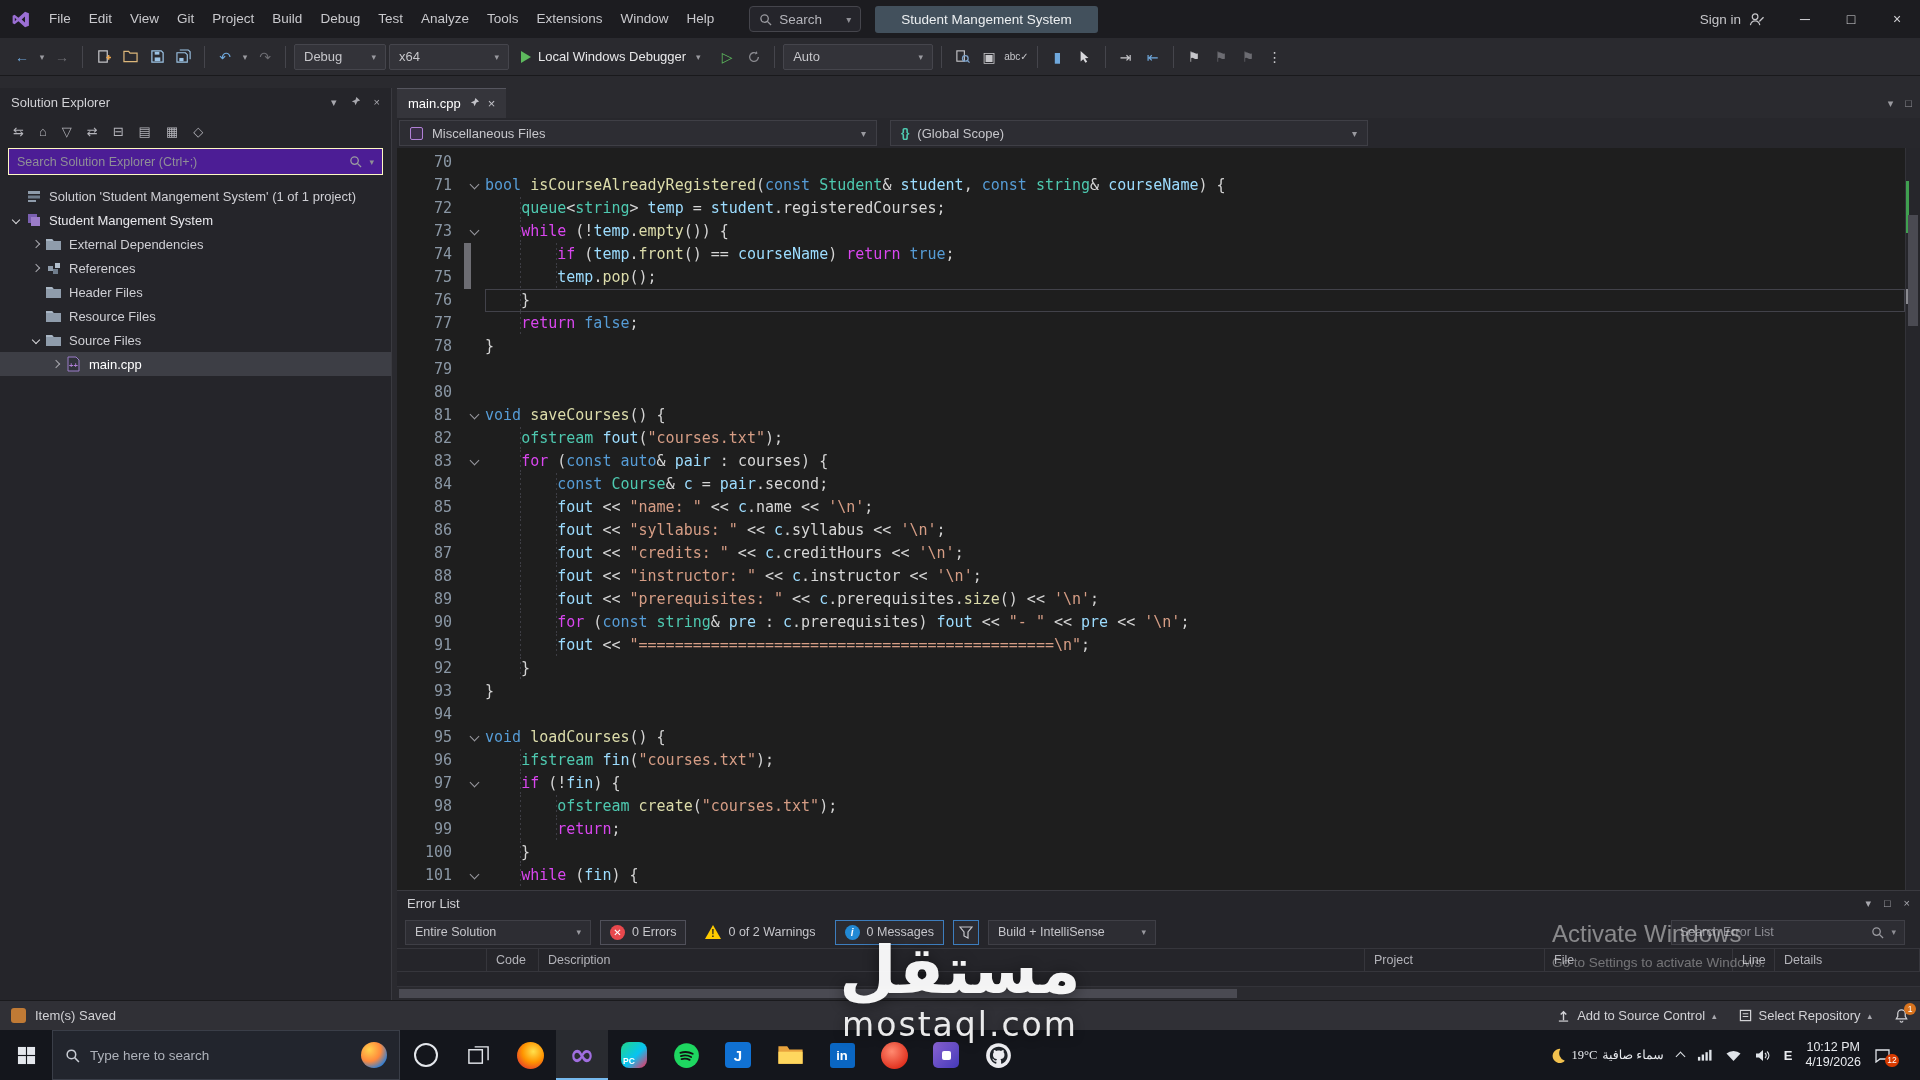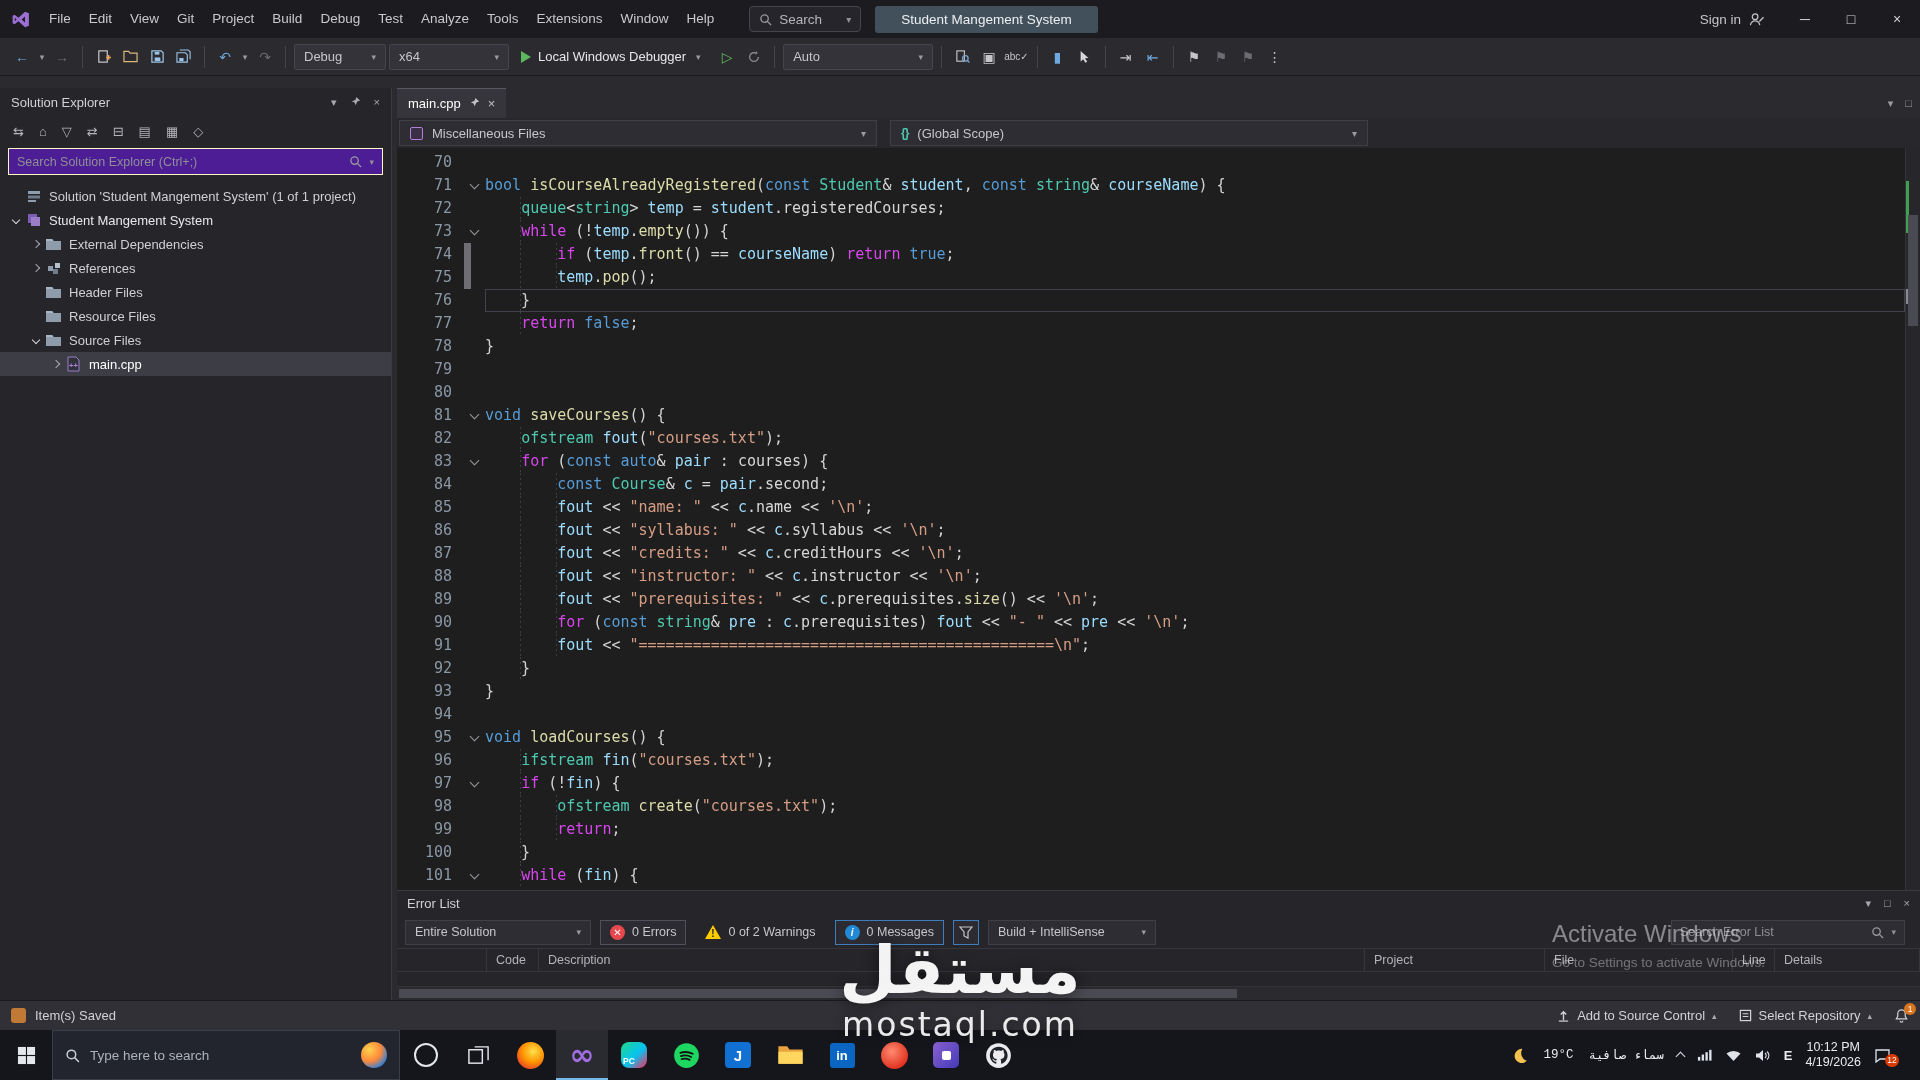--- a/index.html
+++ b/index.html
@@ -133,21 +133,21 @@
   .ffx{width:27px;height:27px;background:radial-gradient(circle at 60% 35%,#ffe14d,#ff9500 45%,#e3372e 85%)}
   .vsapp{font-size:30px;font-weight:bold;color:#a06ee0;line-height:1;font-family:"DejaVu Sans",sans-serif}
   .pyc{width:26px;height:26px;border-radius:8px;background:linear-gradient(135deg,#21d789,#07c3f2 55%,#fe2857);display:flex;align-items:flex-end;padding:2px;color:#fff;font-size:8.5px;font-weight:bold}
   .jop{width:26px;height:26px;border-radius:4px;background:#1071d3;color:#fff;font-weight:bold;font-size:15px;display:flex;align-items:center;justify-content:center}
   .lnk{width:25px;height:25px;border-radius:3px;background:#0a66c2;color:#fff;font-weight:bold;font-size:13px;display:flex;align-items:center;justify-content:center}
   .redapp{width:27px;height:27px;background:radial-gradient(circle at 40% 35%,#ff8a70,#e0301e 75%)}
   .vioapp{width:26px;height:26px;border-radius:5px;background:linear-gradient(135deg,#8a63d2,#4439b8);display:flex;align-items:center;justify-content:center}
   .vioapp i{width:9px;height:9px;background:#fff;border-radius:2px}
   .cort{width:24px;height:24px;border:2.5px solid #e4e7ec;border-radius:50%}
   .tray{margin-left:auto;display:flex;align-items:center;gap:13px;padding-right:10px;color:#e8eaee;font-size:12.5px}
-  .weather{display:flex;align-items:center;gap:15px;font-family:Liberation Mono, monospace}
+  .weather{display:flex;align-items:center;gap:5px;font-family:Liberation Serif, serif}
   .chup{width:7px;height:7px;border-left:1.6px solid #dfe3e8;border-top:1.6px solid #dfe3e8;transform:rotate(45deg);margin-top:3px}
   .lang{font-size:13px;font-weight:bold}
   .clock{text-align:center;line-height:15px;font-size:12.5px}
   .acwrap{position:relative;display:flex}
   .badge12{position:absolute;right:-8px;bottom:-4px;min-width:14px;height:13px;border-radius:7px;background:#d83b01;color:#fff;font-size:8.5px;display:flex;align-items:center;justify-content:center;padding:0 2px}
   .showdesk{width:6px;border-left:1px solid #3a3e48}
 
   
   .activate{position:absolute;left:1552px;top:920px;z-index:30;pointer-events:none}
   .activate .l1{font-size:24px;color:rgba(255,255,255,.46)}

